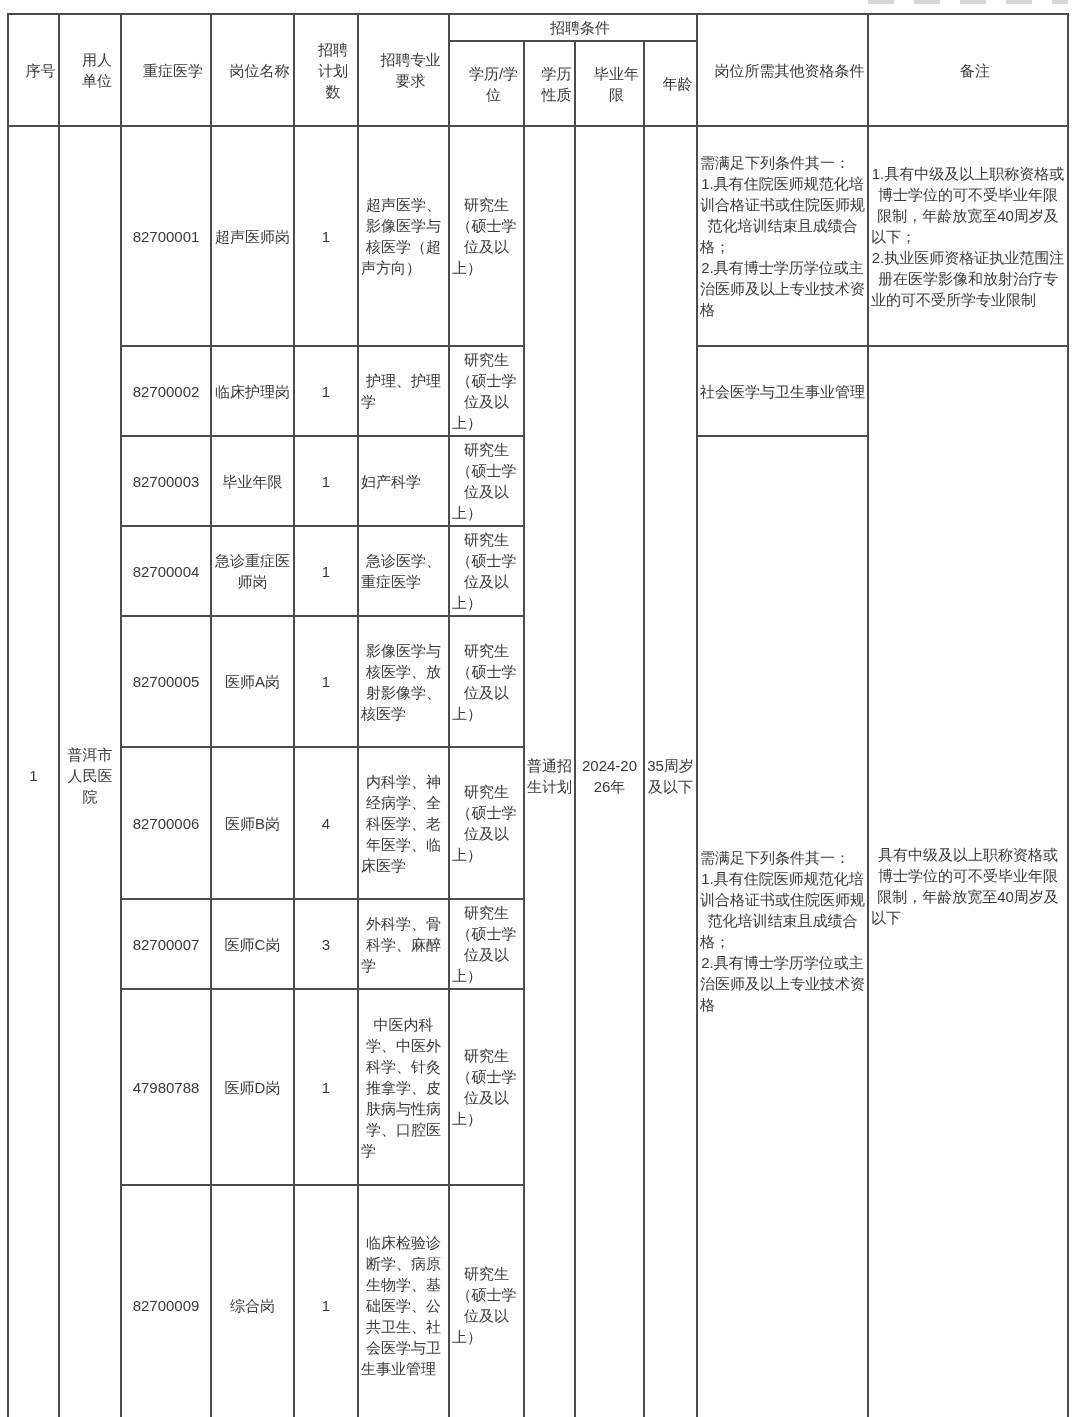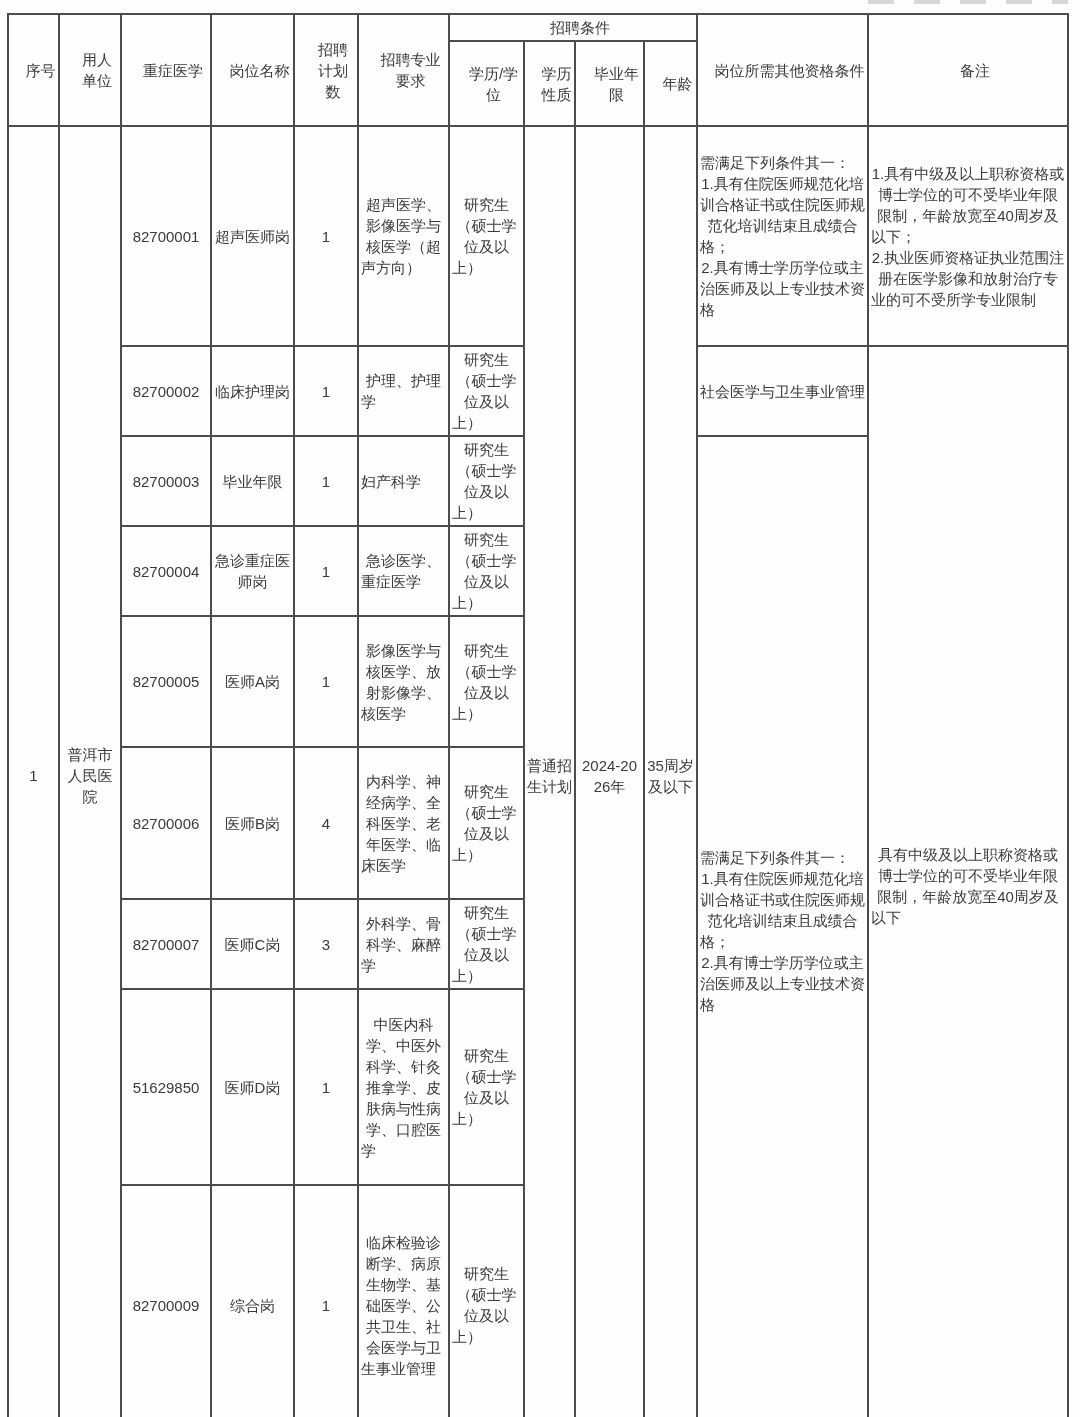--- a/index.html
+++ b/index.html
@@ -163,21 +163,21 @@
 
     <tr style="height:86px">
       <td>82700007</td>
       <td class="c-name">医师C岗</td>
       <td>3</td>
       <td class="c-major">外科学、骨科学、麻醉学</td>
       <td class="c-degree">研究生（硕士学位及以上）</td>
     </tr>
 
     <tr style="height:196px">
-      <td>51629850</td>
+      <td>47980788</td>
       <td class="c-name">医师D岗</td>
       <td>1</td>
       <td class="c-major">中医内科学、中医外科学、针灸推拿学、皮肤病与性病学、口腔医学</td>
       <td class="c-degree">研究生（硕士学位及以上）</td>
     </tr>
 
     <tr style="height:240px">
       <td>82700009</td>
       <td class="c-name">综合岗</td>
       <td>1</td>

